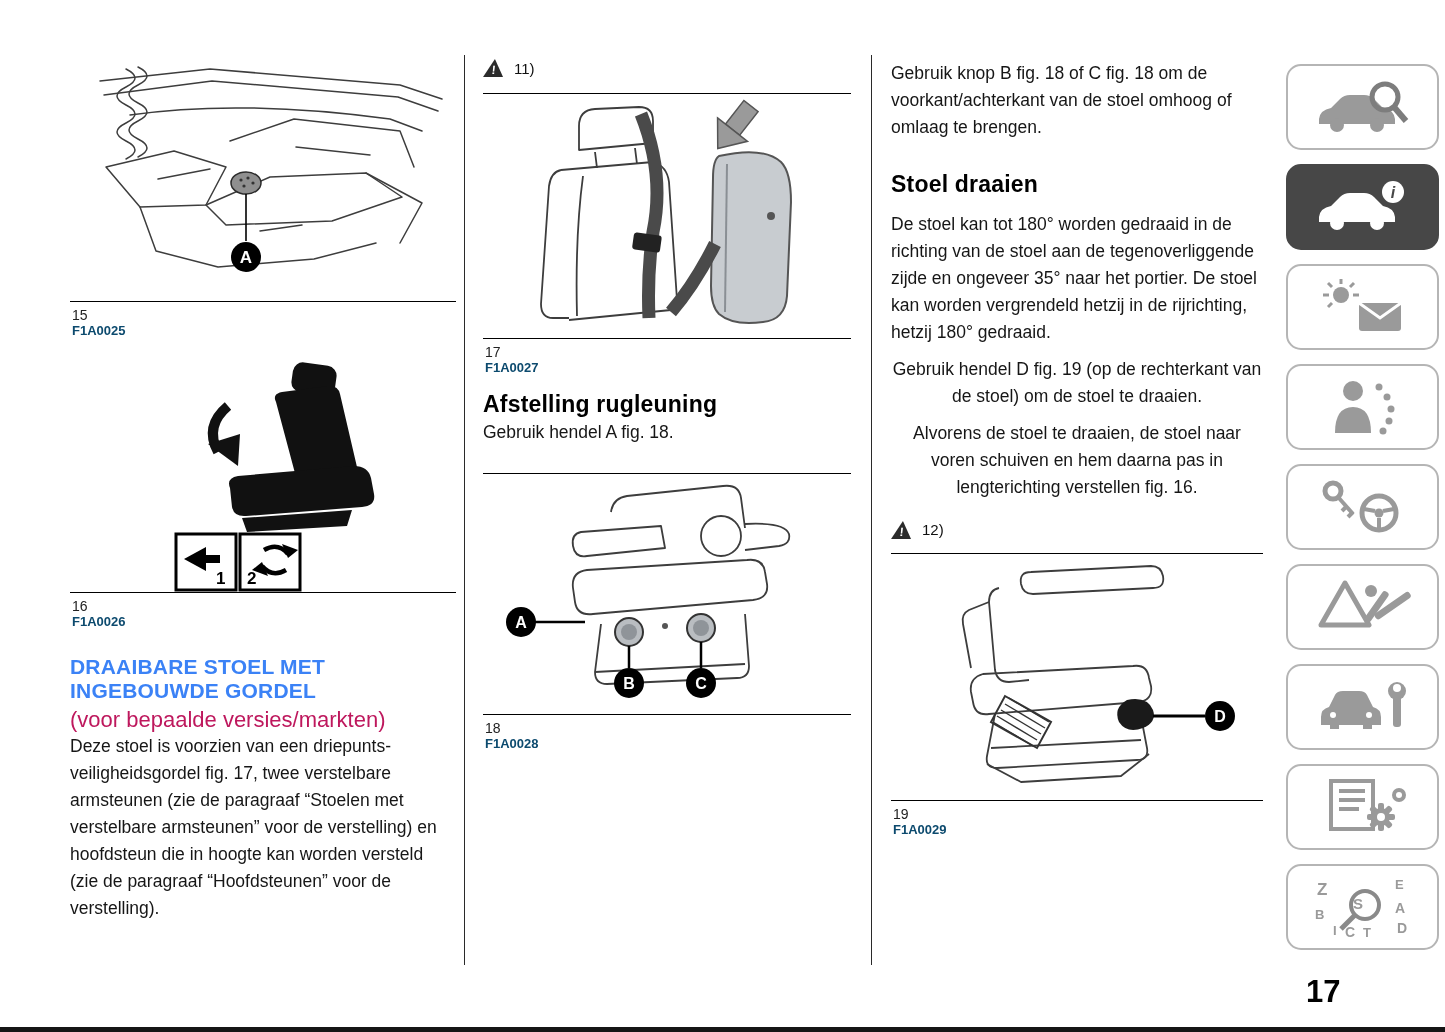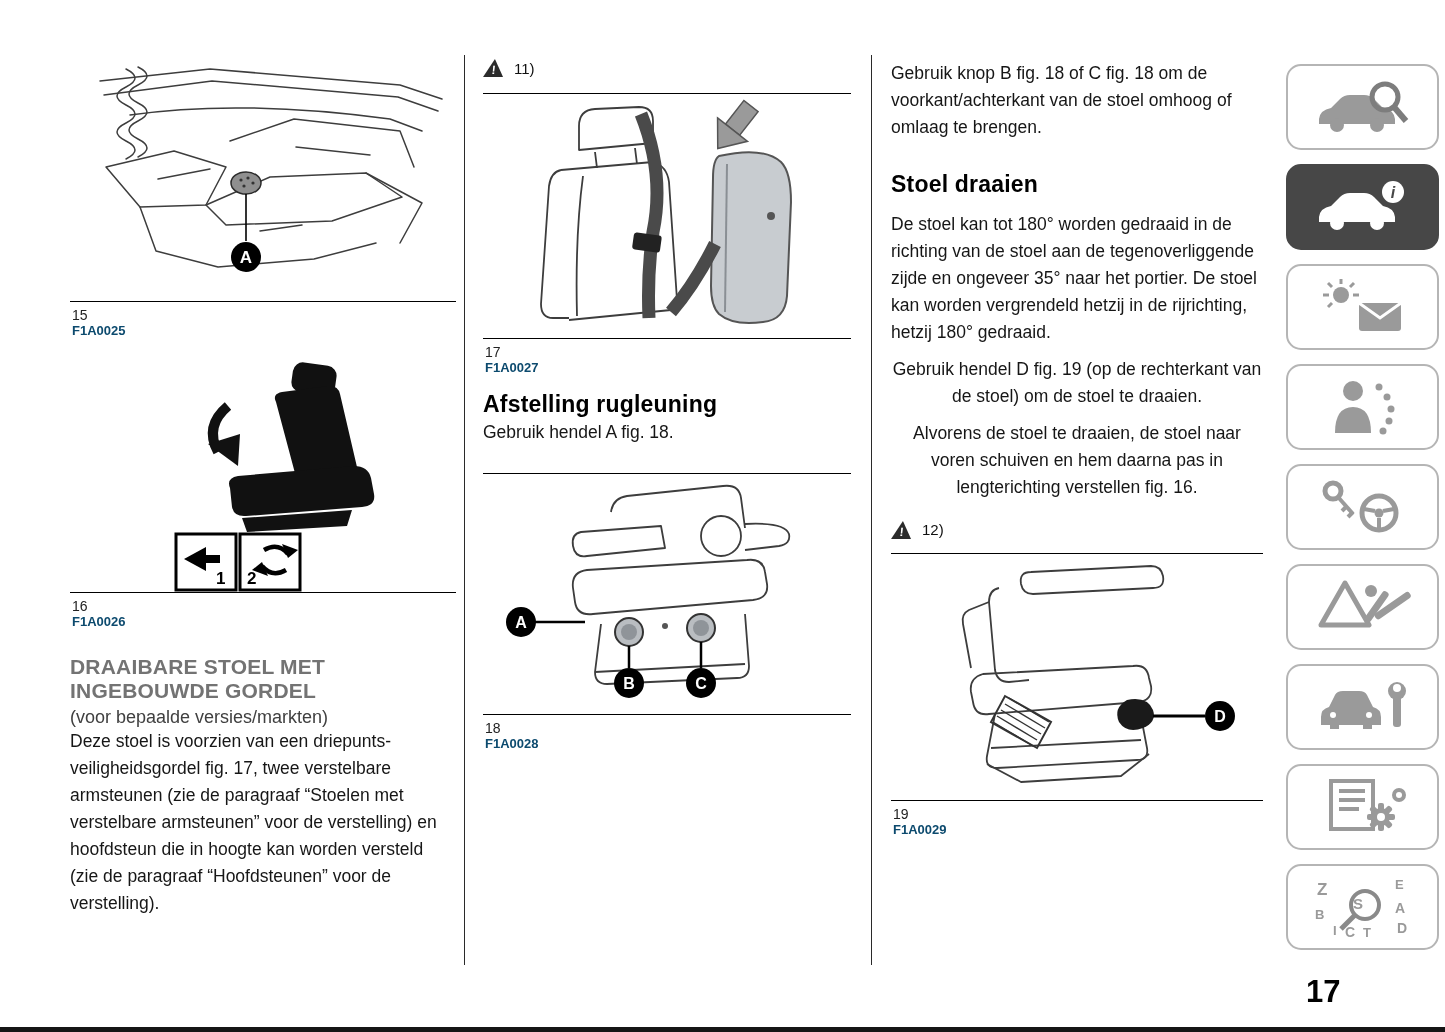--- a/index.html
+++ b/index.html
@@ -17,22 +17,22 @@
   .vrule.v2 { left:871px; }
 
   .figure { margin:0; }
   .figure .art { display:block; }
   .rule { height:1px; background:#000; }
   .fig-caption { display:flex; justify-content:flex-end; align-items:baseline; padding:5px 2px 0 2px;flex-direction:column; }
   .fig-num  { font-size:14px; color:#222; }
   .fig-code { font-size:13px; font-weight:bold; color:#0c4a6e; }
 
   .heading-lg { font-size:23px; font-weight:bold; letter-spacing:0.2px; color:#000; line-height:1.2; }
-  .left-heading { font-size:21px; font-weight:bold; line-height:1.15; letter-spacing:0.2px; color:#737373; margin-top:26px; }
-  .left-sub { font-size:18px; margin-top:4px; color:#404040; }
+  .left-heading { font-size:21px; font-weight:bold; line-height:1.15; letter-spacing:0.2px; color:#3b82f6; margin-top:26px; }
+  .left-sub { font-size:22px; margin-top:4px; color:#be185d; }
   .body-text { font-size:17.5px; line-height:27px; color:#161616; }
   .mt12 { margin-top:12px; } .mt10 { margin-top:10px;text-align:center; } .mt13 { margin-top:0; }
   .mt24 { margin-top:24px; } .mt26 { margin-top:30px; } .mt27 { margin-top:27px; } .mt28 { margin-top:16px; } .mt16 { margin-top:16px; }
 
   .warn-row { display:flex; align-items:center; gap:9px; font-size:15px; color:#111; height:26px; }
   .warn-icon { transform:skewX(-6deg); }
 
   .sidebar { position:absolute; left:1286px; top:64px; width:153px; display:flex; flex-direction:column; gap:14px; }
   .tile { height:86px; border:2.5px solid #b5b5b5; border-radius:15px; background:#fff;
           display:flex; align-items:center; justify-content:center; cursor:pointer; }

